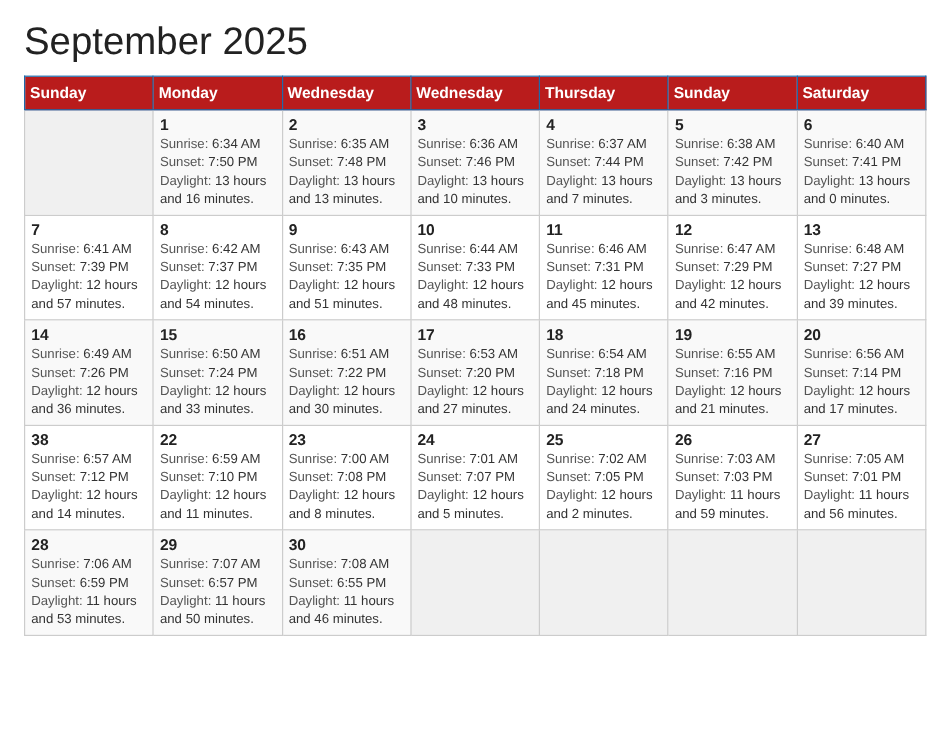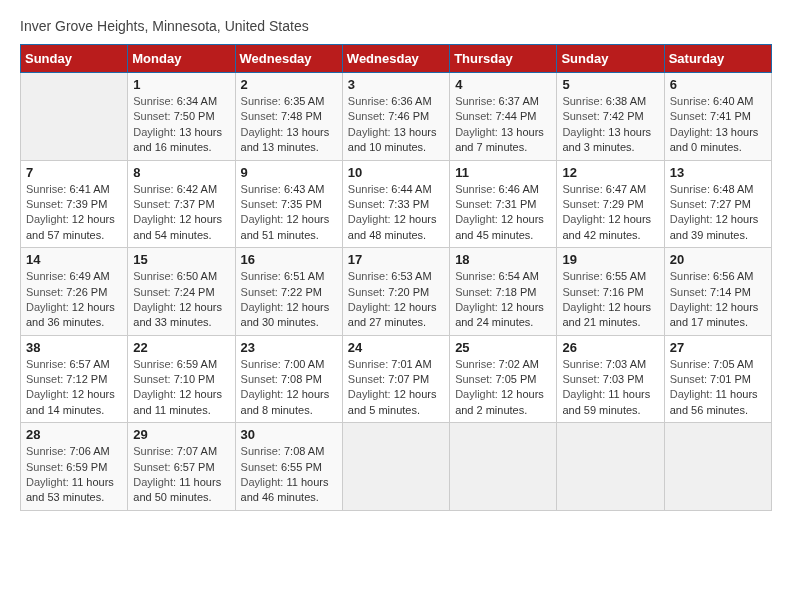--- a/index.html
+++ b/index.html
@@ -88,21 +88,21 @@
     }
     .day-info .label {
       color: #555;
     }
   </style>
 </head>
 <body>
 
 <div class="header-top">
   <div class="title-block">
-    <div class="subtitle">Inver Grove Heights, Minnesota, United States</div>
+    <div class="main-title">September 2025</div>
   </div>
 </div>
 
 <table class="calendar">
   <thead>
     <tr>
     <th>Sunday</th>
         <th>Monday</th>
         <th>Wednesday</th>
         <th>Wednesday</th>

